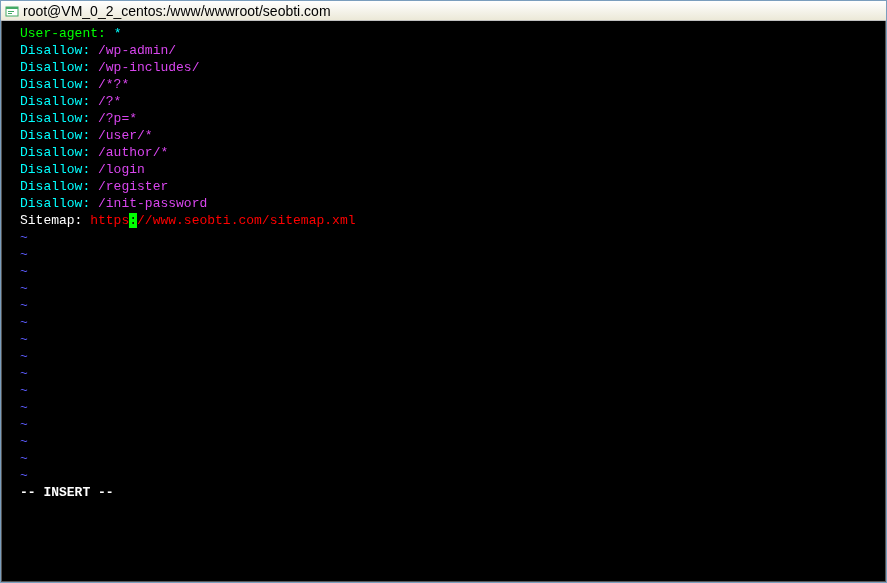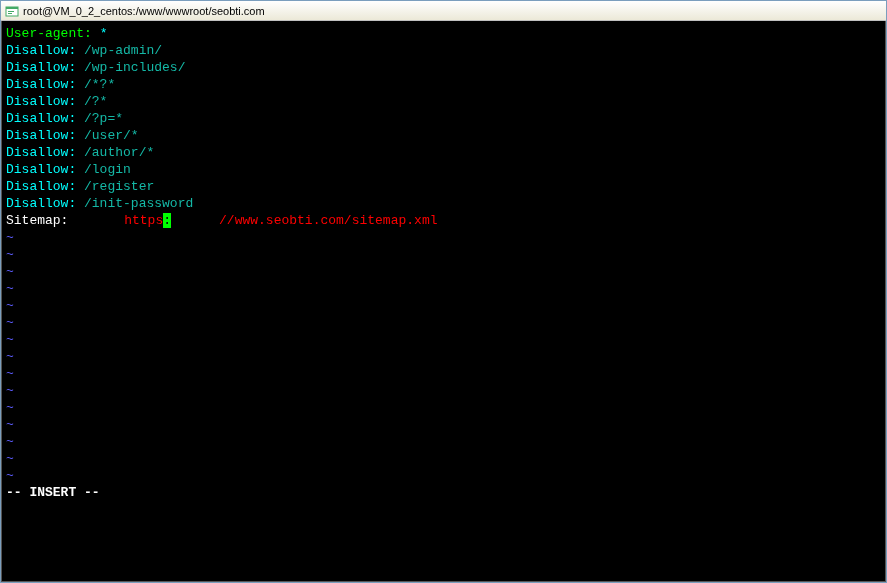--- a/index.html
+++ b/index.html
@@ -21,51 +21,51 @@
       display: flex;
       flex-direction: column;
     }
     .titlebar {
       background: linear-gradient(to bottom, #ffffff, #ece9d8);
       height: 20px;
       display: flex;
       align-items: center;
       padding: 0 4px;
       border-bottom: 1px solid #c0c0c0;
-      font-size: 11px;
+      font-size: 14px;
       color: #000;
     }
     .titlebar-icon {
       width: 14px;
       height: 14px;
       margin-right: 4px;
       display: inline-flex;
       align-items: center;
       justify-content: center;
     }
     .terminal {
       flex: 1;
       background: #000000;
-      padding: 4px 4px;
+      padding: 4px 18px;
       font-family: 'Courier New', monospace;
       font-size: 13px;
       line-height: 17px;
       color: #ffffff;
       overflow: hidden;
       border: 1px solid #555;
       border-top: none;
     }
     .line {
       white-space: pre;
     }
     .green { color: #00ff00; }
     .cyan { color: #00ffff; }
-    .magenta { color: #14b8a6; }
+    .magenta { color: #d946ef; }
     .white { color: #ffffff; }
-    .red { color: #ff0000; margin-left: 48px; }
+    .red { color: #ff0000; }
     .cursor {
       background: #00ff00;
       color: #000000;
     }
     .tilde {
       color: #5c5cff;
     }
     .statusline {
       color: #ffffff;
       font-weight: bold;

